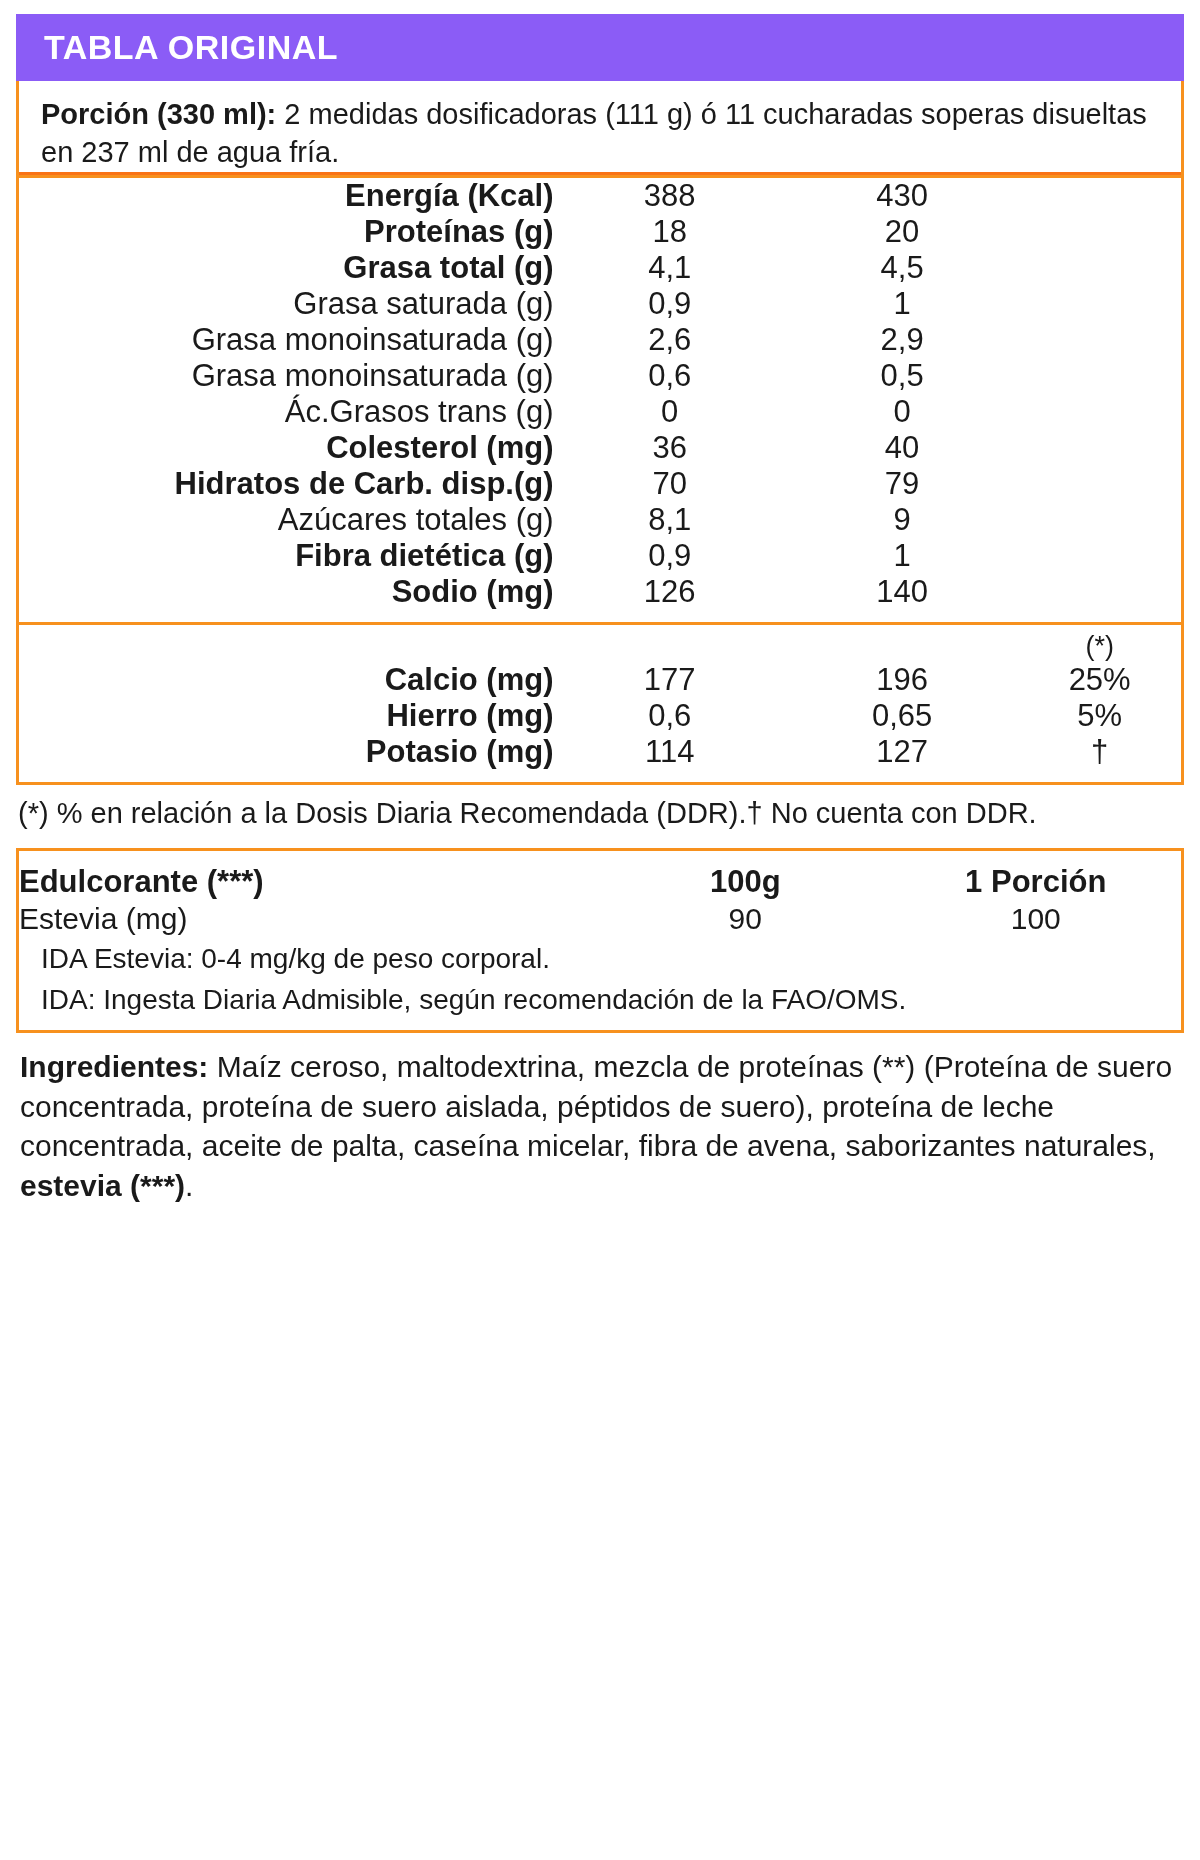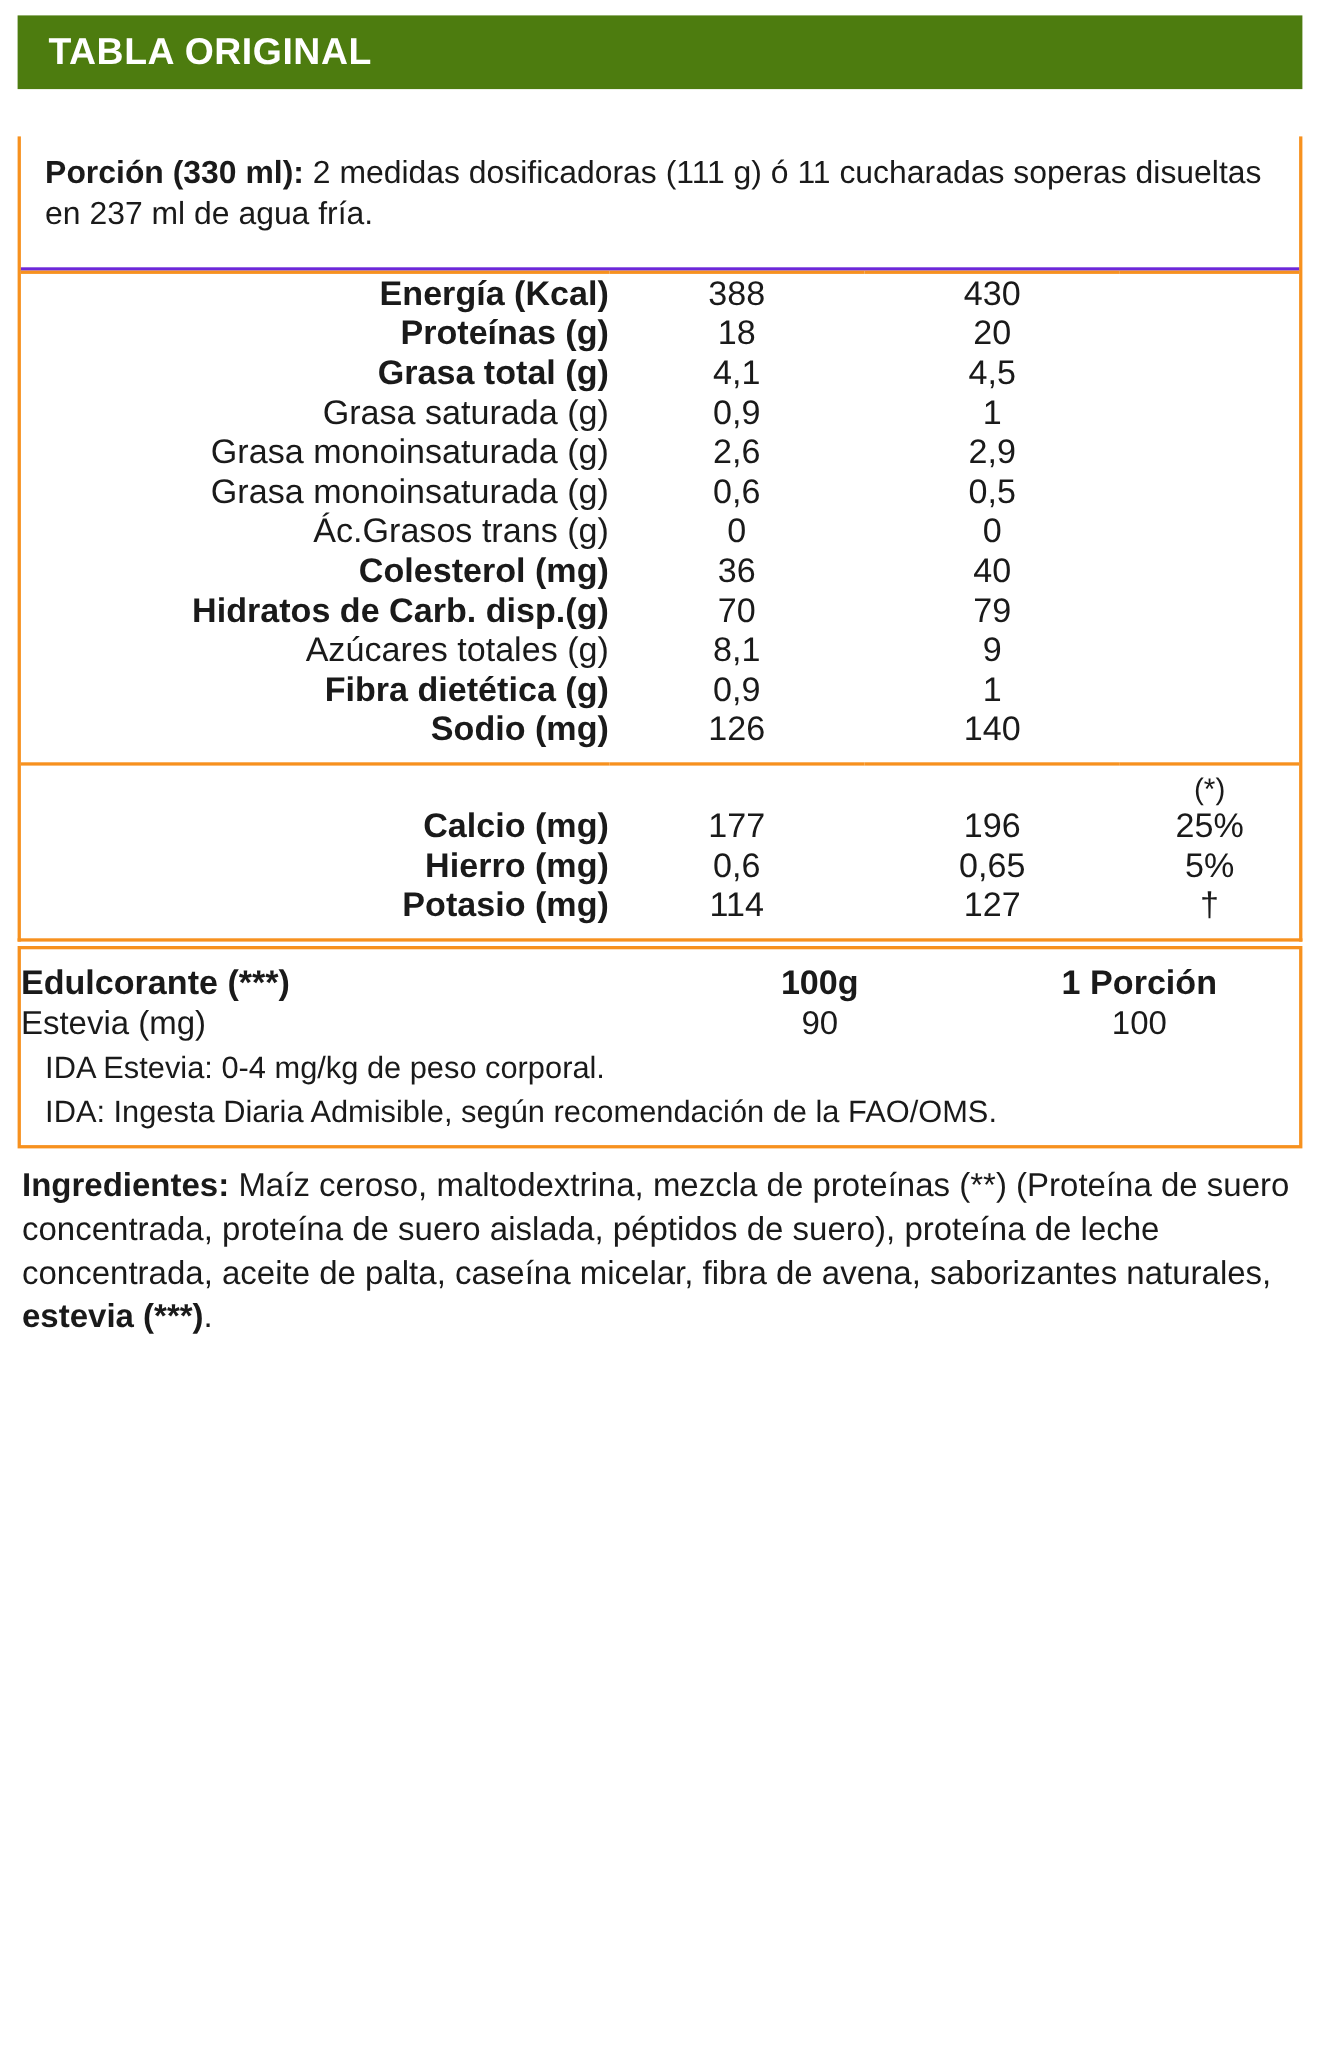--- a/index.html
+++ b/index.html
@@ -15,43 +15,42 @@
     -webkit-font-smoothing: antialiased;
   }
   .page {
     width: 1200px;
     box-sizing: border-box;
     padding: 14px 16px 10px 16px;
   }
 
   
   .header-bar {
-    background: #4d7c0f;
+    background: #8b5cf6;
     color: #ffffff;
     font-size: 34px;
     font-weight: bold;
     letter-spacing: 0.5px;
     padding: 14px 0 14px 28px;
     box-sizing: border-box;
     width: 100%;
   }
 
   
   .nutri-box {
     border: 3px solid #F7911E;
     border-top: none;
     box-sizing: border-box;
     width: 100%;
   }
   .portion-block {
-    padding: 14px 22px 28px 22px;
-    border-bottom: 3px solid #6d28d9;
+    padding: 14px 22px 0 22px;
+    border-bottom: 3px solid #f97316;
     font-size: 29px;
     line-height: 1.32;
-    margin-top: 43px;
   }
   .portion-block .lbl { font-weight: bold; }
 
   table.nutri {
     width: 100%;
     border-collapse: collapse;
     font-size: 30px;
   }
   table.nutri td, table.nutri th {
     padding: 0;
@@ -250,20 +249,21 @@
         <tr class="body-rows">
           <td class="col-name bold-name" style="padding-bottom:12px;">Potasio (mg)</td>
           <td class="col-100" style="padding-bottom:12px;">114</td>
           <td class="col-por" style="padding-bottom:12px;">127</td>
           <td class="col-ddr" style="padding-bottom:12px;">†</td>
         </tr>
       </tbody>
     </table>
   </div>
 
+  <div class="footnote">(*) % en relación a la Dosis Diaria Recomendada (DDR).† No cuenta con DDR.</div>
 
   <div class="sweet-box">
     <table class="sweet">
       <tbody>
         <tr class="sweet-head">
           <td class="sw-name">Edulcorante (***)</td>
           <td class="sw-100">100g</td>
           <td class="sw-por">1 Porción</td>
         </tr>
         <tr>

